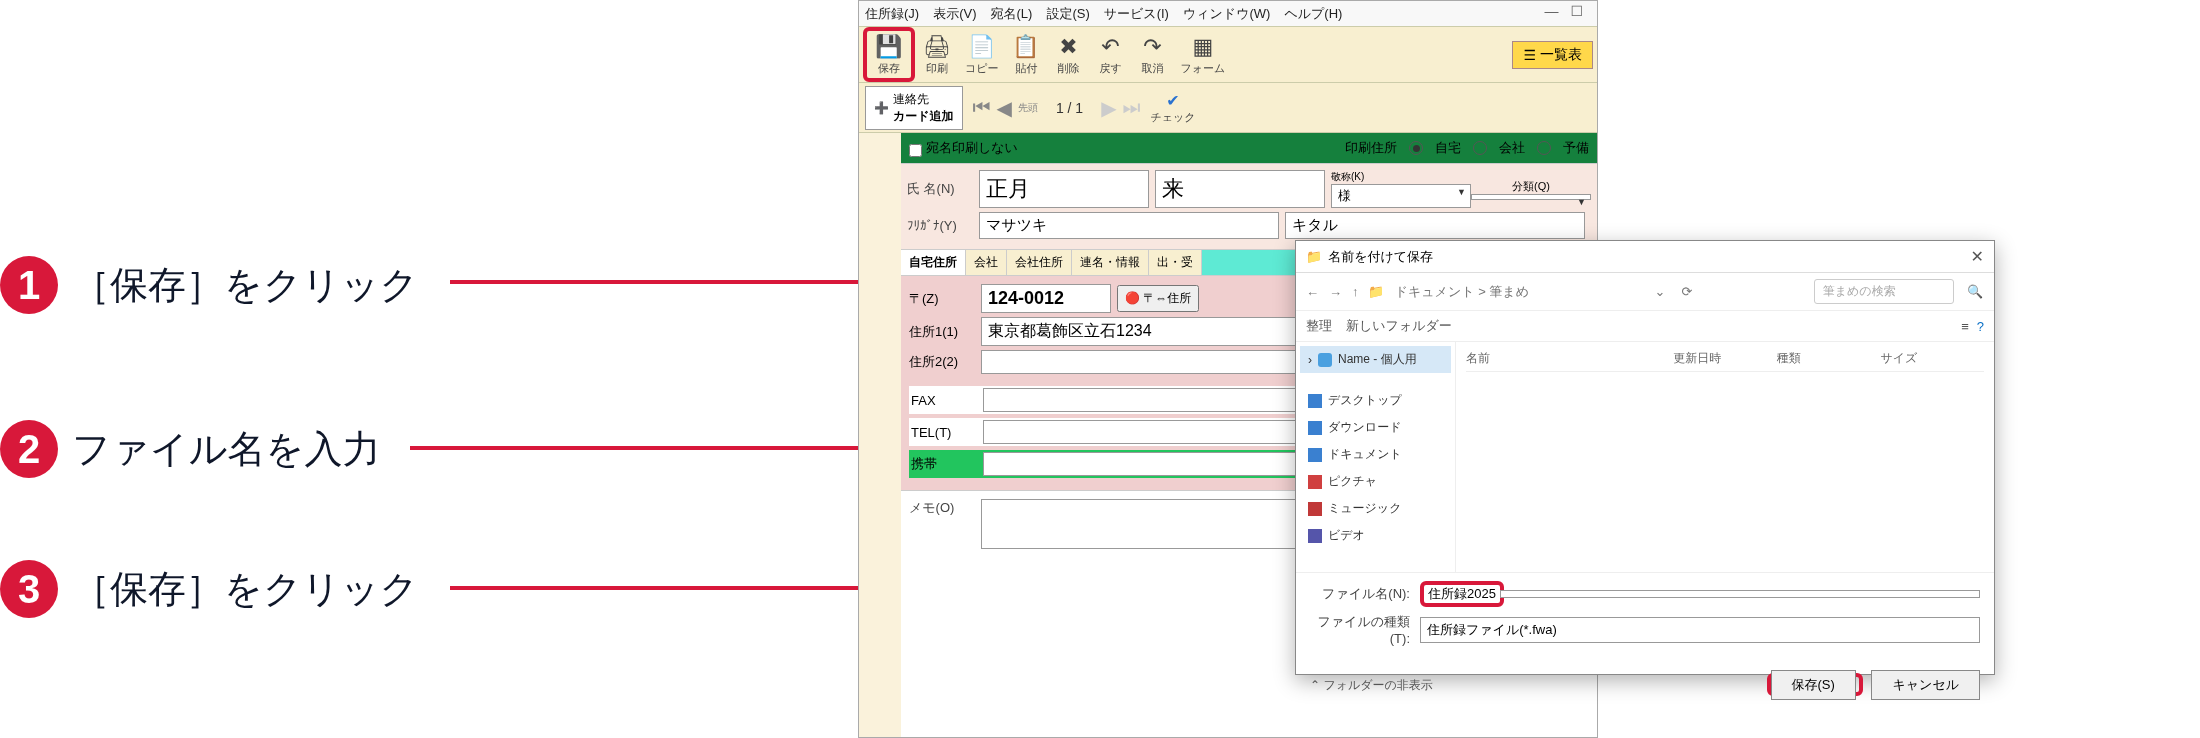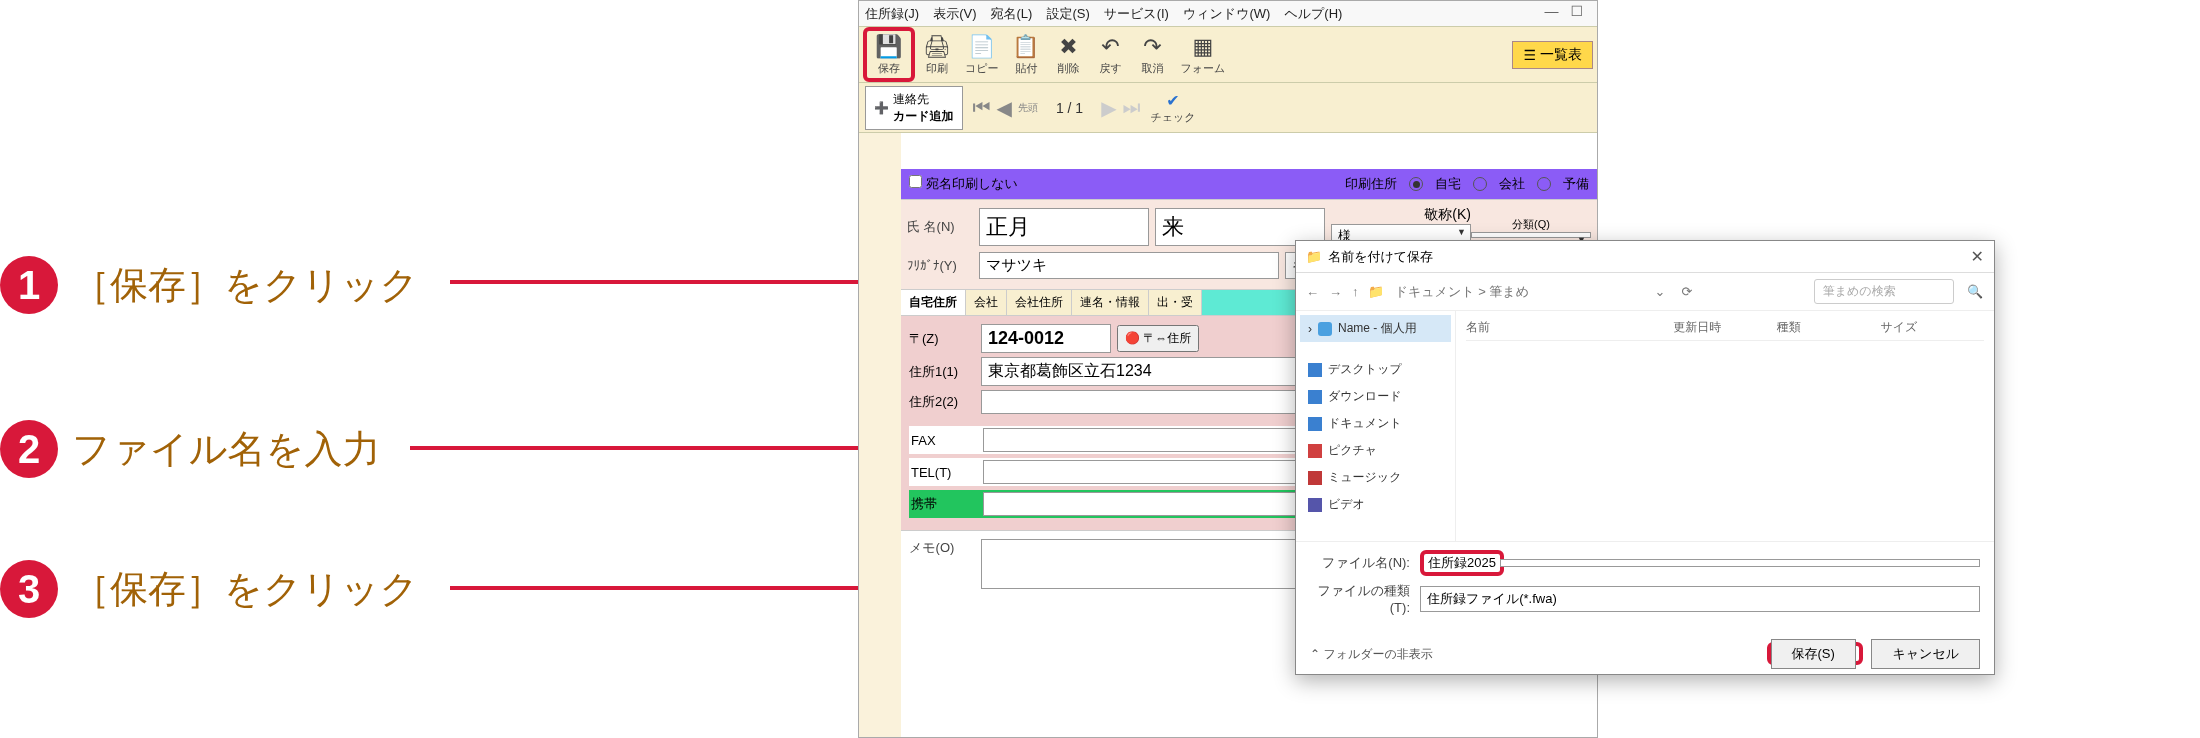--- a/index.html
+++ b/index.html
@@ -2,21 +2,21 @@
 <html><head>
 <meta charset="utf-8">
 <style>
 * { margin: 0; padding: 0; box-sizing: border-box; font-family: "MS PGothic", "Meiryo", sans-serif; }
 body { width: 2200px; height: 738px; background: #fff; position: relative; overflow: hidden; }
 
 
 .instructions { position: absolute; left: 0; top: 0; width: 620px; }
 .instr { display: flex; align-items: center; margin-bottom: 10px; }
 .badge { width: 58px; height: 58px; border-radius: 50%; background: #d8183a; color: #fff; font-size: 40px; font-weight: bold; display: flex; align-items: center; justify-content: center; margin-right: 14px; flex-shrink: 0; }
-.instr-text { font-size: 38px; color: #a16207; }
+.instr-text { font-size: 38px; color: #0f172a; }
 .instr1 { position: absolute; top: 256px; left: 0; }
 .instr2 { position: absolute; top: 420px; left: 0; }
 .instr3 { position: absolute; top: 560px; left: 0; }
 .callout-line { position: absolute; height: 4px; background: #d8183a; }
 .line1 { top: 280px; left: 450px; width: 460px; }
 .line1v { position: absolute; left: 912px; top: 55px; width: 4px; height: 228px; background: #d8183a; }
 .line2 { top: 446px; left: 410px; width: 1060px; }
 .line3 { top: 586px; left: 450px; width: 1385px; }
 
 
@@ -34,21 +34,21 @@
 .navarrow { font-size: 20px; }
 .check { color: #2a72d0; font-size: 16px; display: flex; flex-direction: column; align-items: center; }
 
 .sidetabs { position: absolute; left: 858px; top: 30px; width: 40px; display: flex; flex-direction: column; }
 .sidetab { writing-mode: vertical-rl; background: #7b1b1b; color: #fff; padding: 14px 8px; font-size: 16px; border-bottom: 1px solid #5a1010; text-align: center; }
 .sidetab.alt { background: #9a2b2b; }
 .sidetab.help { background: #0a70c6; padding: 10px 8px; }
 .sidetab.orange { background: #d88020; }
 
 .cardbody { position: absolute; left: 42px; right: 0; top: 132px; bottom: 0; background: #fff; }
-.checkrow { background: #8b5cf6; padding: 6px 8px; display: flex; align-items: flex-start; font-size: 13px; border-bottom: 1px solid #ccc; margin-top: 36px; }
+.checkrow { background: #15803d; padding: 6px 8px; display: flex; align-items: flex-end; font-size: 13px; border-bottom: 1px solid #ccc; }
 .checkrow .right { margin-left: auto; display: flex; align-items: center; gap: 12px; }
 .radio { width: 14px; height: 14px; border: 1px solid #555; border-radius: 50%; display: inline-flex; align-items: center; justify-content: center; }
 .radio.on::after { content: ""; width: 7px; height: 7px; background: #333; border-radius: 50%; }
 
 .fieldgrid { background: #f8e7e0; padding: 6px; }
 .frow { display: flex; align-items: center; margin-bottom: 4px; }
 .flabel { width: 72px; font-size: 13px; color: #444; }
 .finput { flex: 1; background: #fff; border: 1px solid #999; padding: 3px 6px; font-size: 15px; margin-right: 6px; min-height: 24px; }
 .finput.big { font-size: 22px; font-weight: normal; }
 .drop { background: #fff; border: 1px solid #999; padding: 2px 16px 2px 6px; font-size: 13px; position: relative; min-width: 80px; }
@@ -230,21 +230,21 @@
           <span>予備</span>
       </div>
     </div>
 
     <div class="fieldgrid">
       <div class="frow">
         <div class="flabel">氏 名(N)</div>
         <div class="finput big">正月</div>
         <div class="finput big">来</div>
         <div style="width:140px;">
-          <div style="font-size:14px;text-align:right;">敬称(K)</div>
+          <div style="font-size:10px;">敬称(K)</div>
           <div class="drop">様</div>
         </div>
         <div style="width:120px;text-align:center;">
           <div style="font-size:11px;">分類(Q)</div>
           <div class="drop"></div>
         </div>
       </div>
       <div class="frow">
         <div class="flabel">ﾌﾘｶﾞﾅ(Y)</div>
         <div class="finput">マサツキ</div>
@@ -307,20 +307,28 @@
     <span>→</span>
     <span>↑</span>
     <span>📁</span>
     <span>ドキュメント &gt; 筆まめ</span>
     <span style="margin-left:auto;"></span>
     <span>⌄</span>
     <span class="drefresh">⟳</span>
     <div class="dsearch">筆まめの検索</div>
     <span style="margin-left:4px;">🔍</span>
   </div>
+  <div class="dtool">
+    <span>整理</span>
+    <span>新しいフォルダー</span>
+    <div class="right">
+      <span>≡</span>
+      <span style="color:#0a70c6;">?</span>
+    </div>
+  </div>
   <div class="dbody">
     <div class="dside">
       <div class="dside-item sel">
           <span>›</span>
           <span class="dico ico-cloud"></span>
           <span>Name - 個人用</span>
         </div>
       <div style="height:14px;"></div>
       <div class="dside-item">
           <span class="dico ico-desk"></span>

